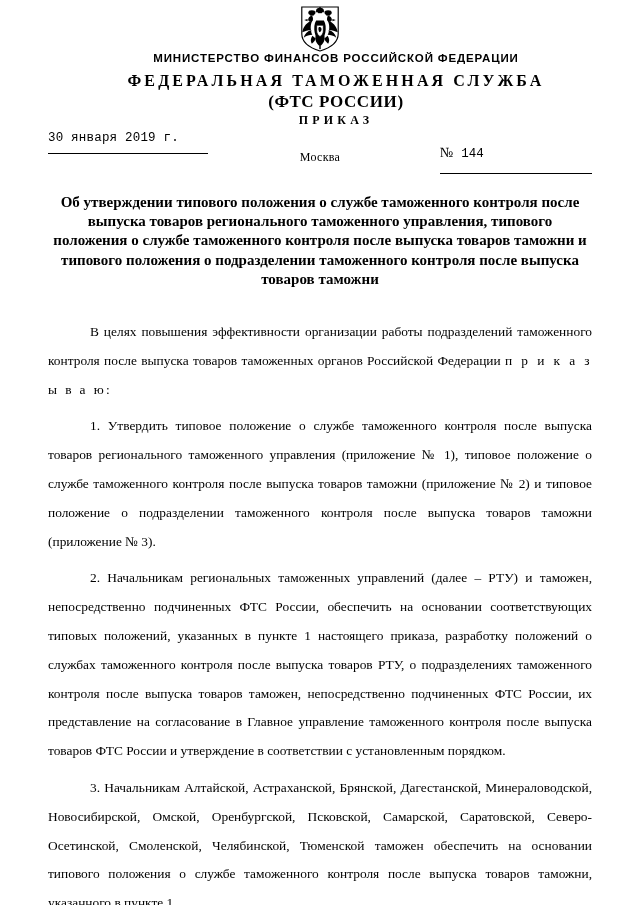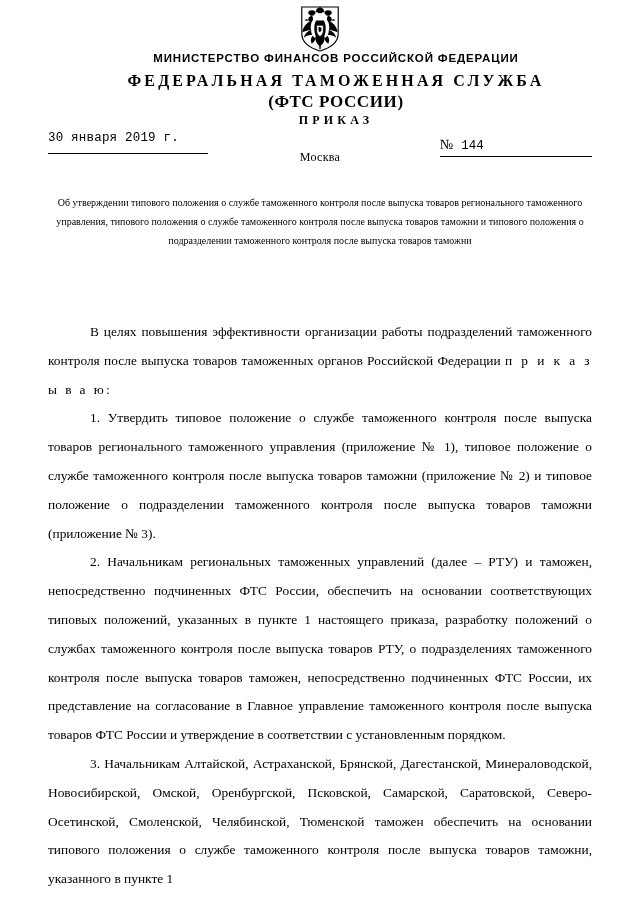--- a/index.html
+++ b/index.html
@@ -89,24 +89,24 @@
     padding-bottom: 8px;
     font-family: "Liberation Mono", "DejaVu Sans Mono", monospace;
     font-size: 12.5px;
     letter-spacing: 0.2px;
     text-align: left;
     white-space: nowrap;
   }
   .num-block {
     position: absolute;
     left: 440px;
-    top: 4px;
+    top: 12px;
     width: 152px;
     border-bottom: 1.6px solid #000;
-    padding-bottom: 3px;
+    padding-bottom: 12px;
     white-space: nowrap;
   }
   .num-sym {
     font-family: "Liberation Serif", "DejaVu Serif", serif;
     font-size: 14px;
     vertical-align: baseline;
   }
   .num-val {
     font-family: "Liberation Mono", "DejaVu Sans Mono", monospace;
     font-size: 12.5px;
@@ -122,43 +122,43 @@
     letter-spacing: 0.3px;
   }
 
   
   .doc-title {
     position: absolute;
     top: 193px;
     left: 52px;
     width: 536px;
     text-align: center;
-    font-weight: normal;
-    font-size: 10px;
+    font-weight: bold;
+    font-size: 15px;
     line-height: 19.2px;
   }
 
   
   .body-text {
     position: absolute;
     top: 318px;
     left: 48px;
     width: 544px;
   }
   .para {
     text-align: justify;
     text-justify: inter-word;
     font-size: 13.4px;
     line-height: 28.8px;
     margin: 0 0 0 0;
     text-indent: 42px;
     hyphens: none;
   }
   .para + .para {
-    margin-top: 0;
+    margin-top: 8px;
   }
   .spaced {
     letter-spacing: 2.4px;
   }
 </style>
 </head>
 <body>
 
 <div class="page">
 

